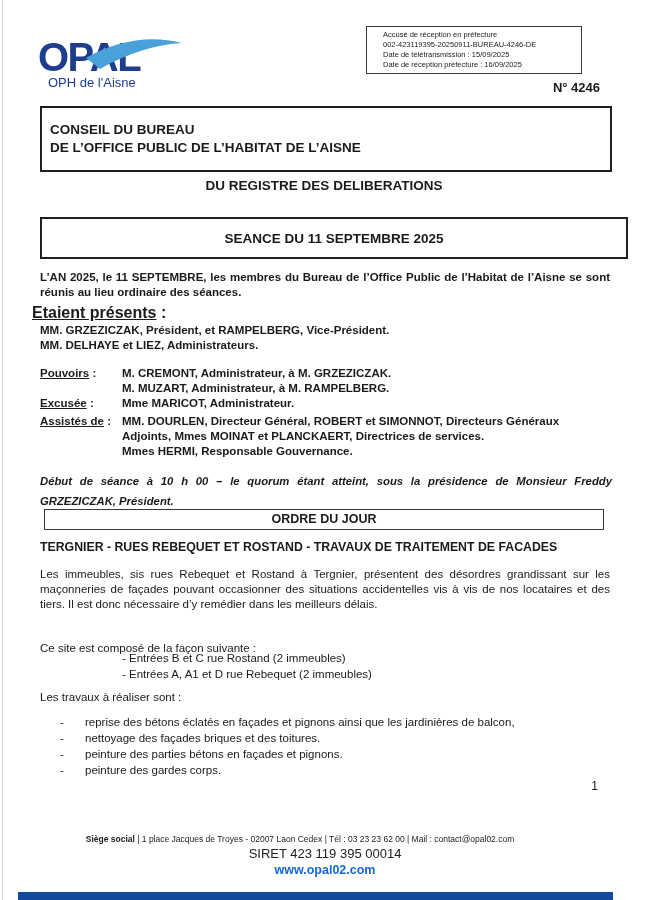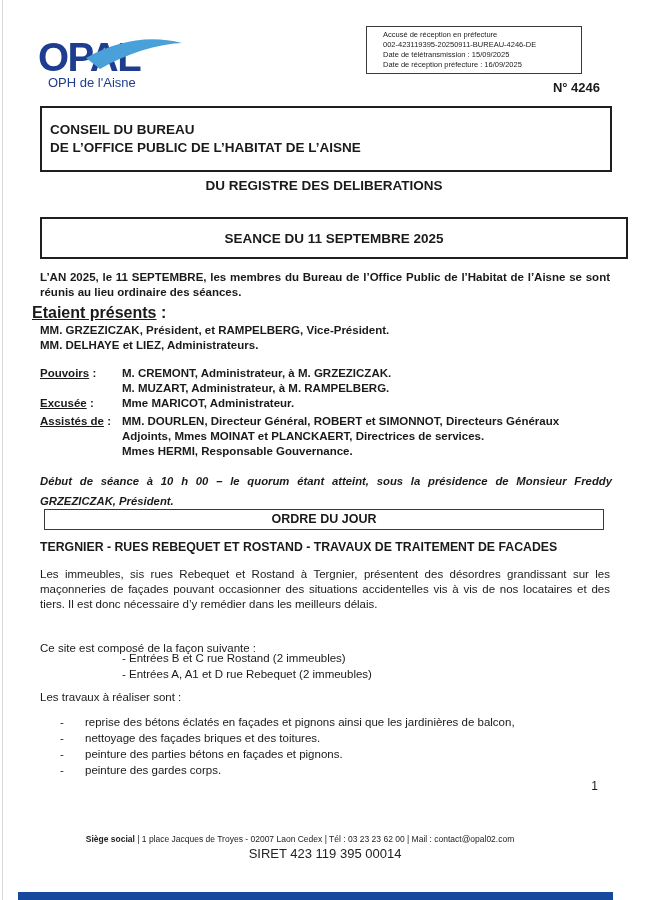--- a/index.html
+++ b/index.html
@@ -141,14 +141,15 @@
     <div>-</div>
     <div>peinture des parties bétons en façades et pignons.</div>
     <div>-</div>
     <div>peinture des gardes corps.</div>
   </div>
 
   <div class="page-number">1</div>
 
   <div class="footer-address"><b>Siège social</b><span> | 1 place Jacques de Troyes - 02007 Laon Cedex | Tél : 03 23 23 62 00  | Mail : contact@opal02.com</span></div>
   <div class="footer-siret">SIRET 423 119 395 00014</div>
+  <div class="footer-website">www.opal02.com</div>
   <div class="footer-bar"></div>
 </div>
 
 </body></html>

